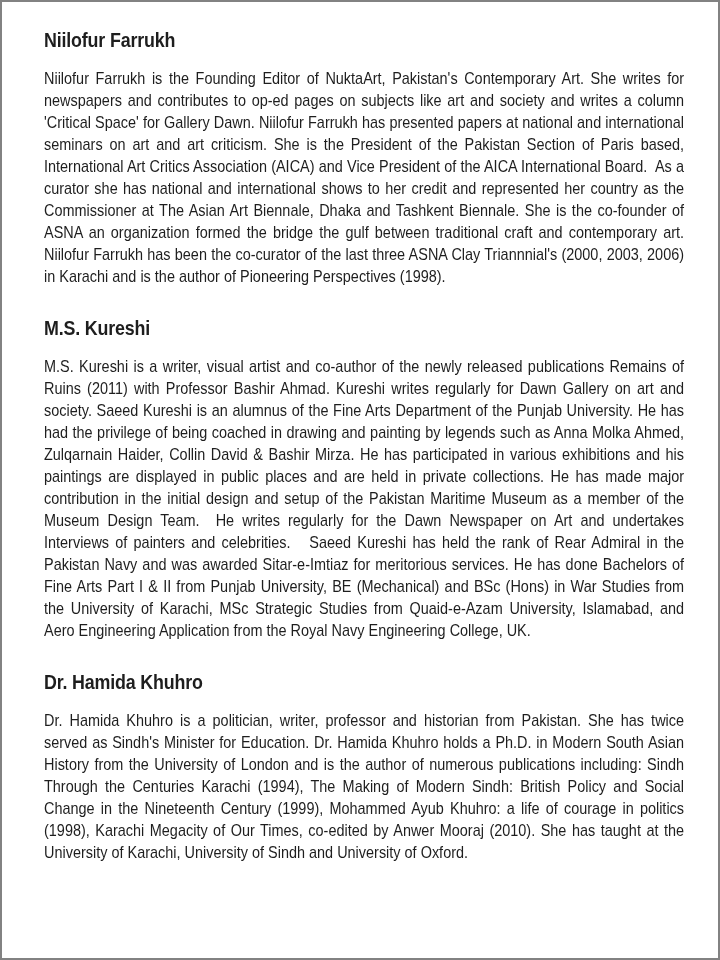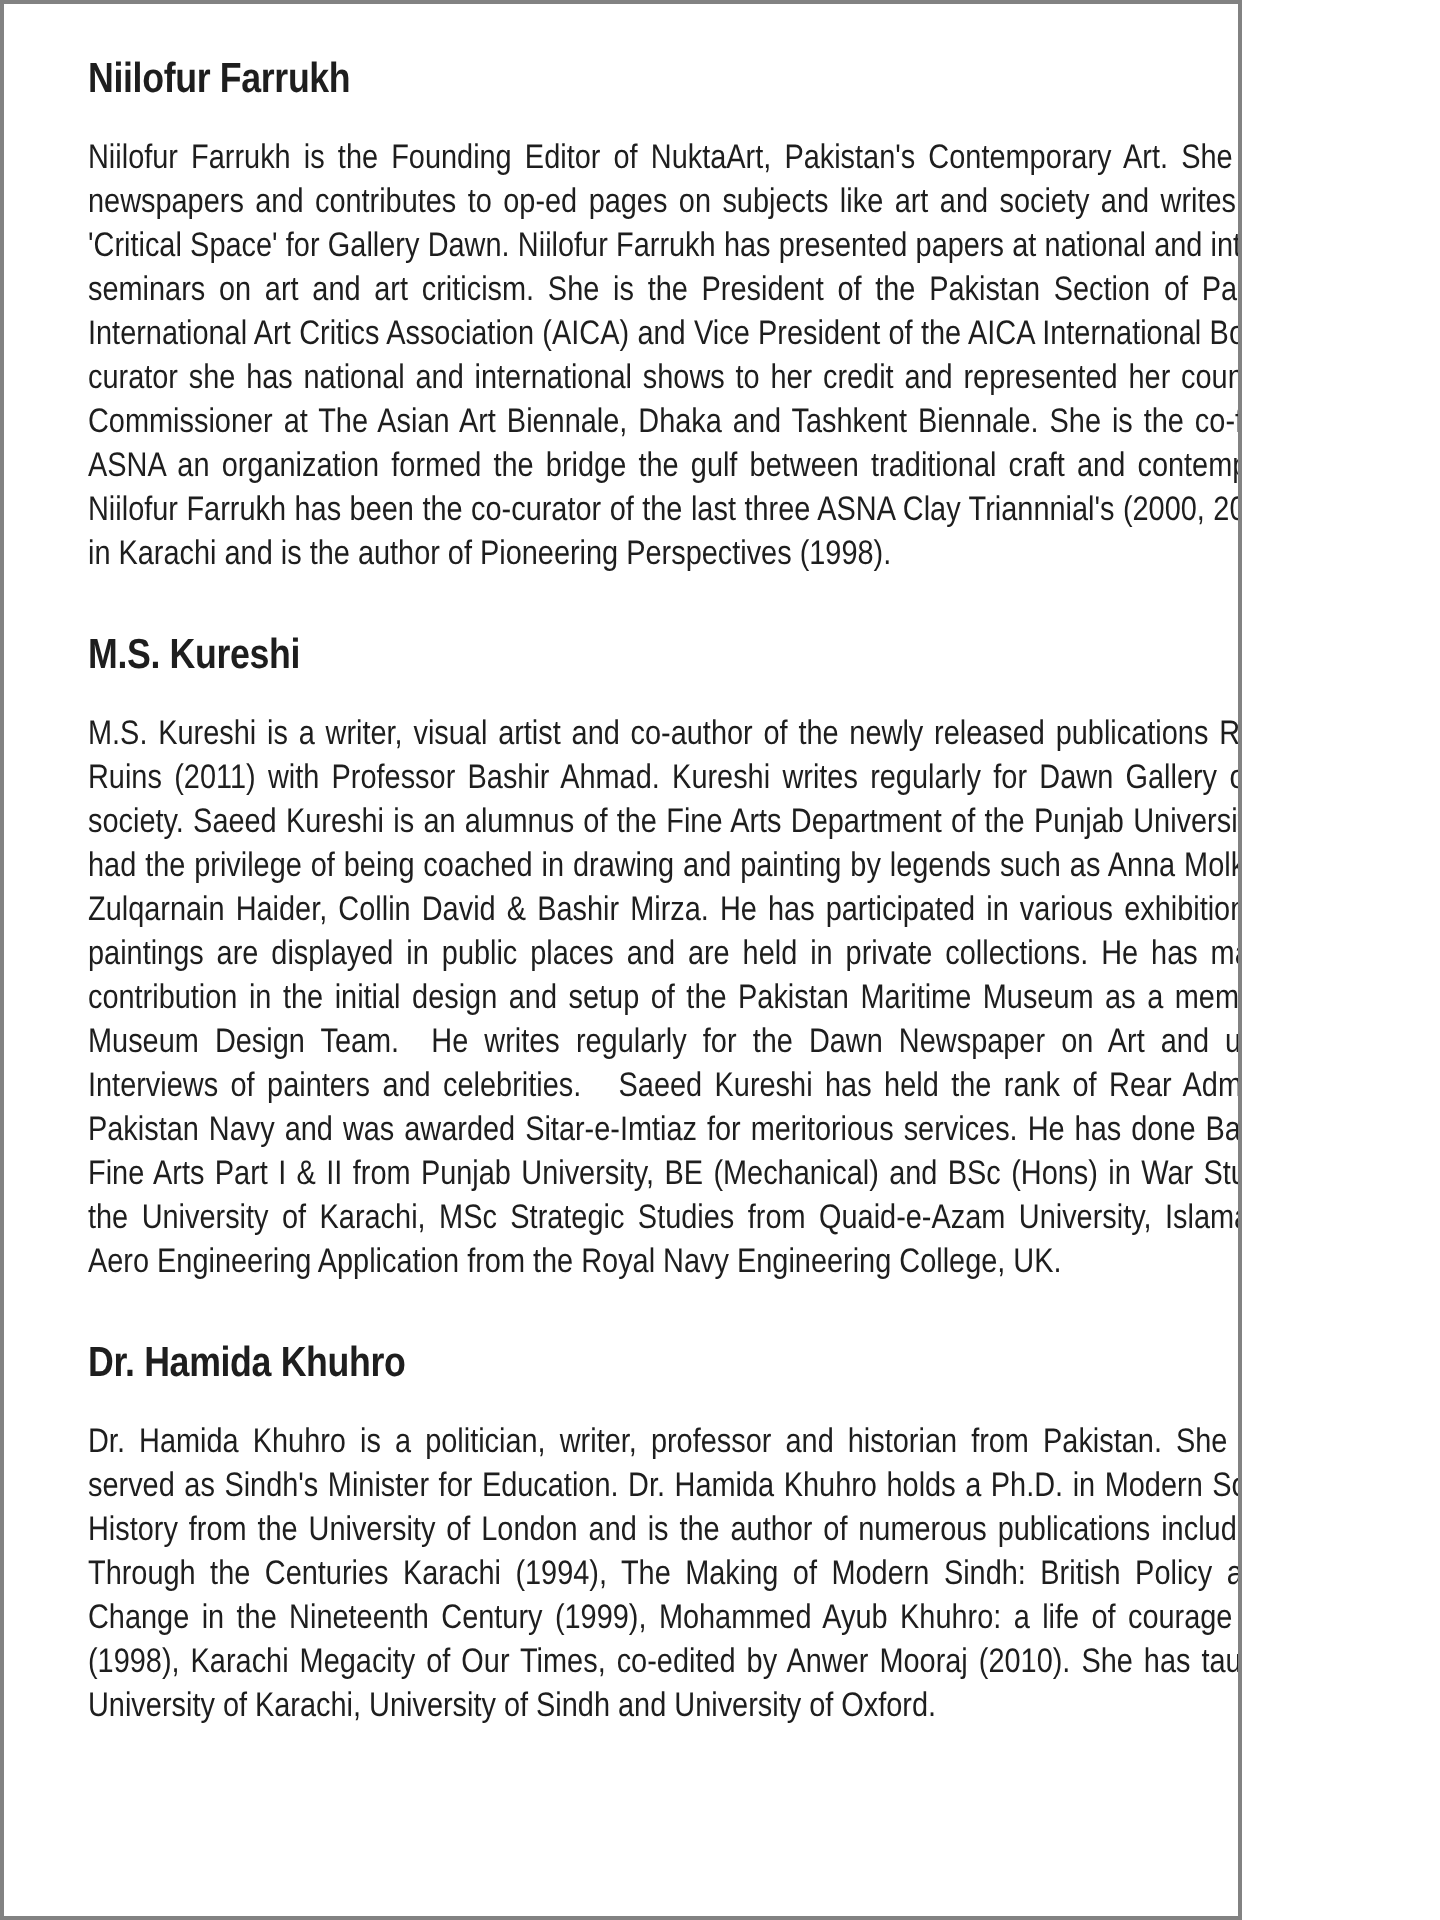--- a/index.html
+++ b/index.html
@@ -2,21 +2,21 @@
 <html><head>
 <meta charset="utf-8">
 <style>
   html, body {
     margin: 0;
     padding: 0;
     background: #ffffff;
   }
   .page {
     box-sizing: border-box;
-    width: 621px;
+    width: 720px;
     height: 960px;
     background: #ffffff;
     border: 2px solid #828282;
     overflow: hidden;
     padding: 26px 0 0 42px;
   }
   .content {
     width: 753px;                 
     transform: scaleX(0.85);      
     transform-origin: top left;

